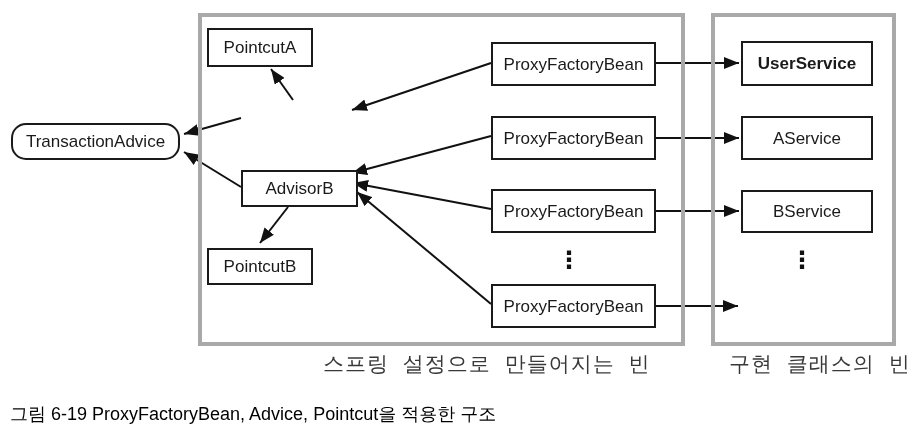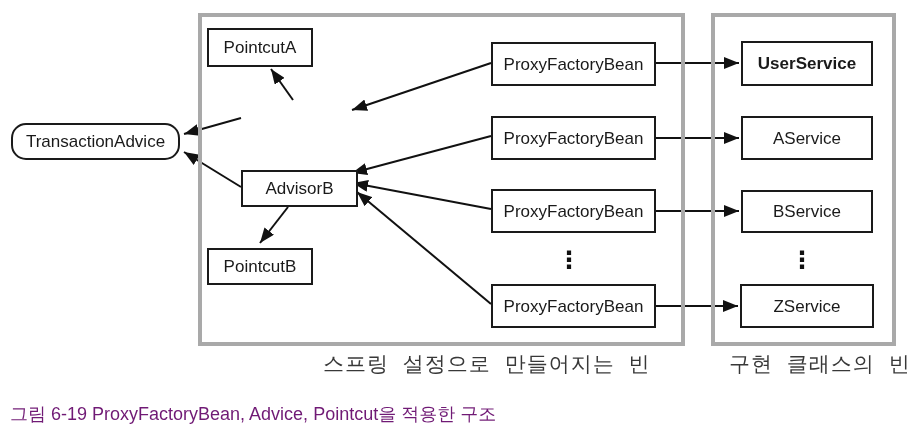--- a/index.html
+++ b/index.html
@@ -19,21 +19,21 @@
   }
   .ellipsis{
     position:absolute;font-size:24px;font-weight:700;line-height:1;color:#111;
     font-family:"DejaVu Sans",sans-serif;text-align:center;
   }
   .group-caption{
     position:absolute;top:354px;font-size:21px;color:#383838;
     letter-spacing:1px;word-spacing:7px;white-space:nowrap;line-height:20px;
   }
   .figure-caption{
-    position:absolute;left:10px;top:401px;font-size:18px;color:#701a75;
+    position:absolute;left:10px;top:401px;font-size:18px;color:#000000;
     white-space:nowrap;line-height:26px;
   }
   
   .n-advice   {left:11px; top:123px;width:169px;height:37px;border-radius:15px;}
   .n-pointcuta{left:207px;top:28px; width:106px;height:39px;}
   .n-advisora {left:241px;top:100px;width:107px;height:37px;}
   .n-advisorb {left:241px;top:170px;width:117px;height:37px;}
   .n-pointcutb{left:207px;top:248px;width:106px;height:37px;}
   .n-pfb1{left:491px;top:42px; width:165px;height:44px;}
   .n-pfb2{left:491px;top:116px;width:165px;height:44px;}
@@ -90,20 +90,19 @@
   <div class="node n-pfb2">ProxyFactoryBean</div>
   <div class="node n-pfb3">ProxyFactoryBean</div>
   <div class="node n-pfb4">ProxyFactoryBean</div>
 
   <div class="ellipsis e-spring">⋮</div>
   <div class="ellipsis e-impl">⋮</div>
 
   <div class="node n-user">UserService</div>
   <div class="node n-asvc">AService</div>
   <div class="node n-bsvc">BService</div>
-  <div class="node n-zsvc">ZService</div>
 
   <div class="group-caption c-spring">스프링 설정으로 만들어지는 빈</div>
   <div class="group-caption c-impl">구현 클래스의 빈</div>
 
   <div class="figure-caption">그림 6-19 ProxyFactoryBean, Advice, Pointcut을 적용한 구조</div>
 
 </div>
 
 </body></html>

